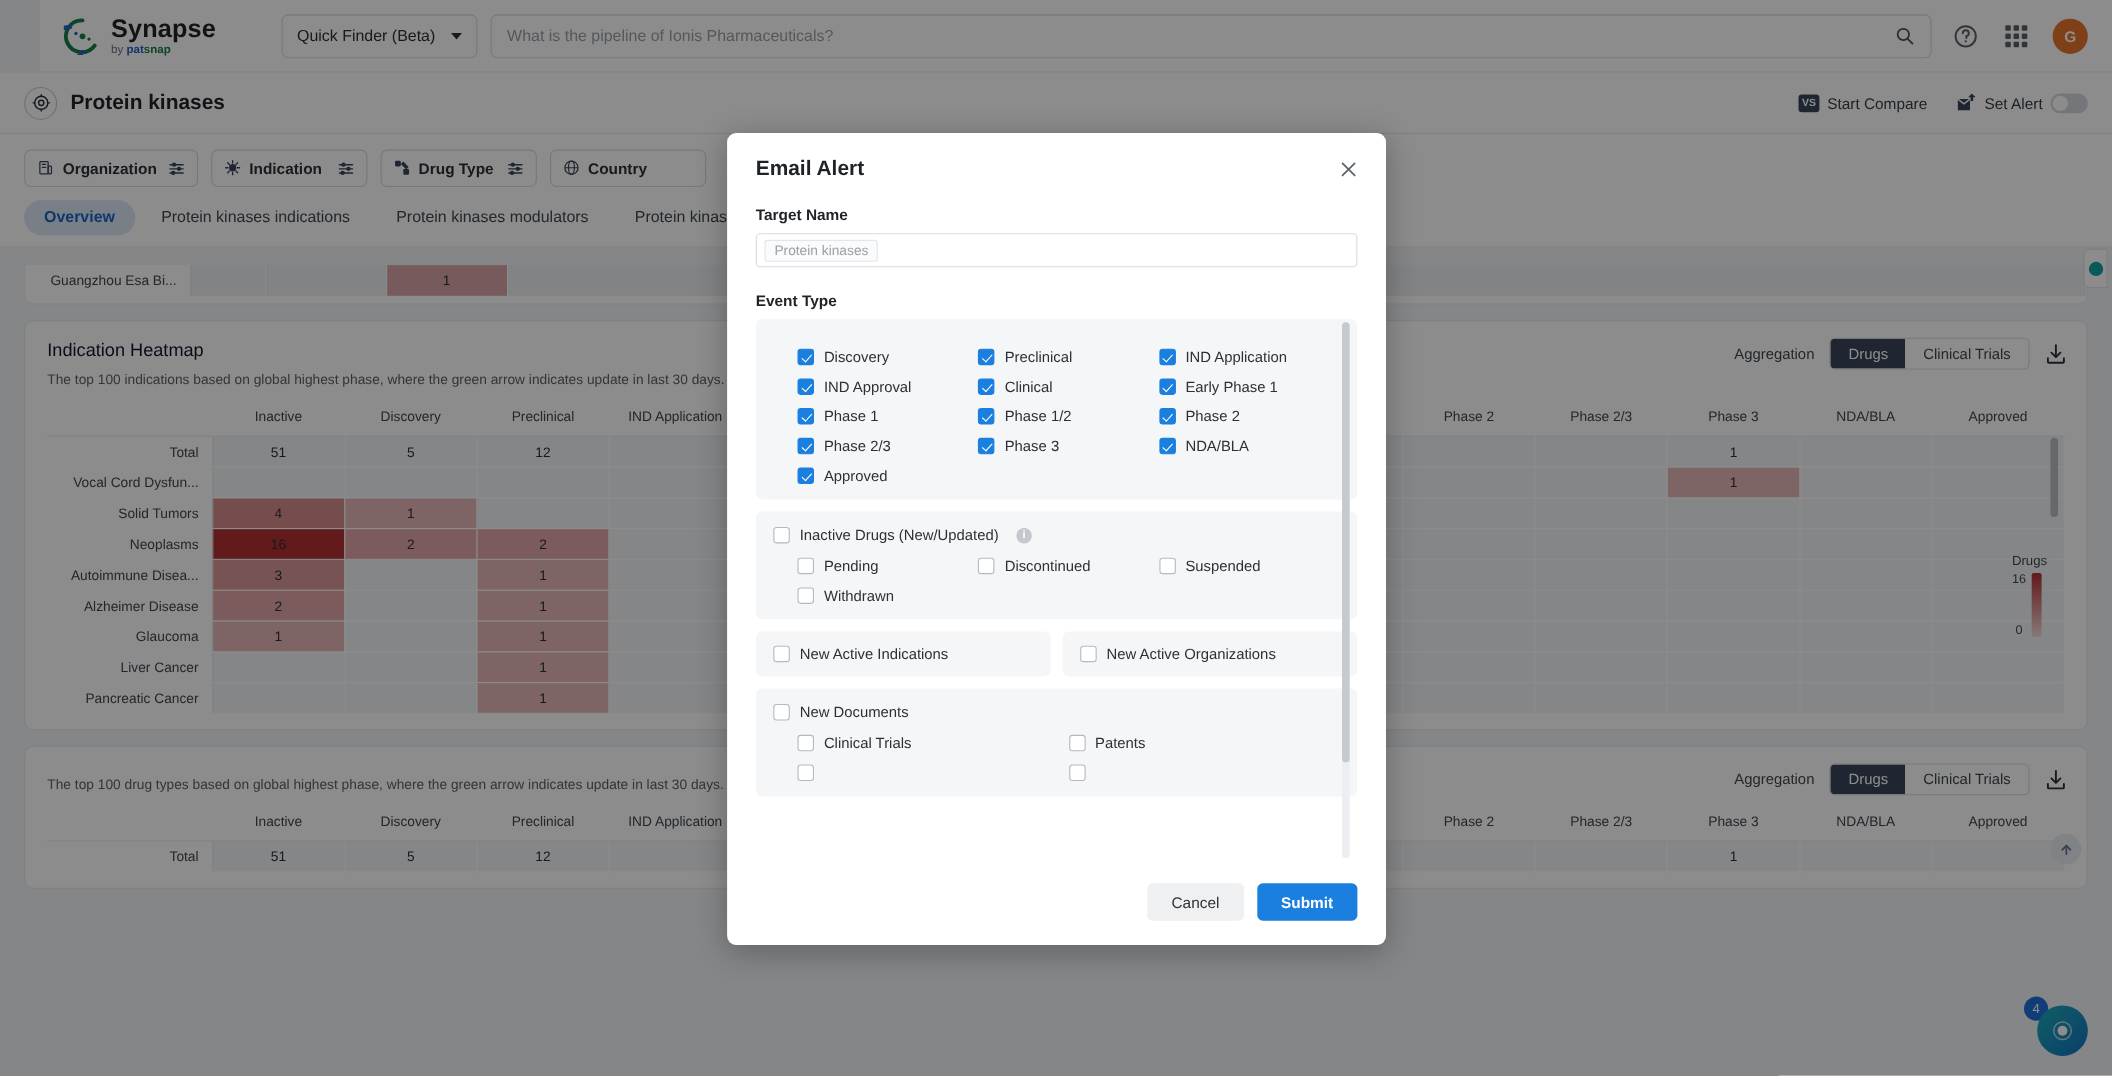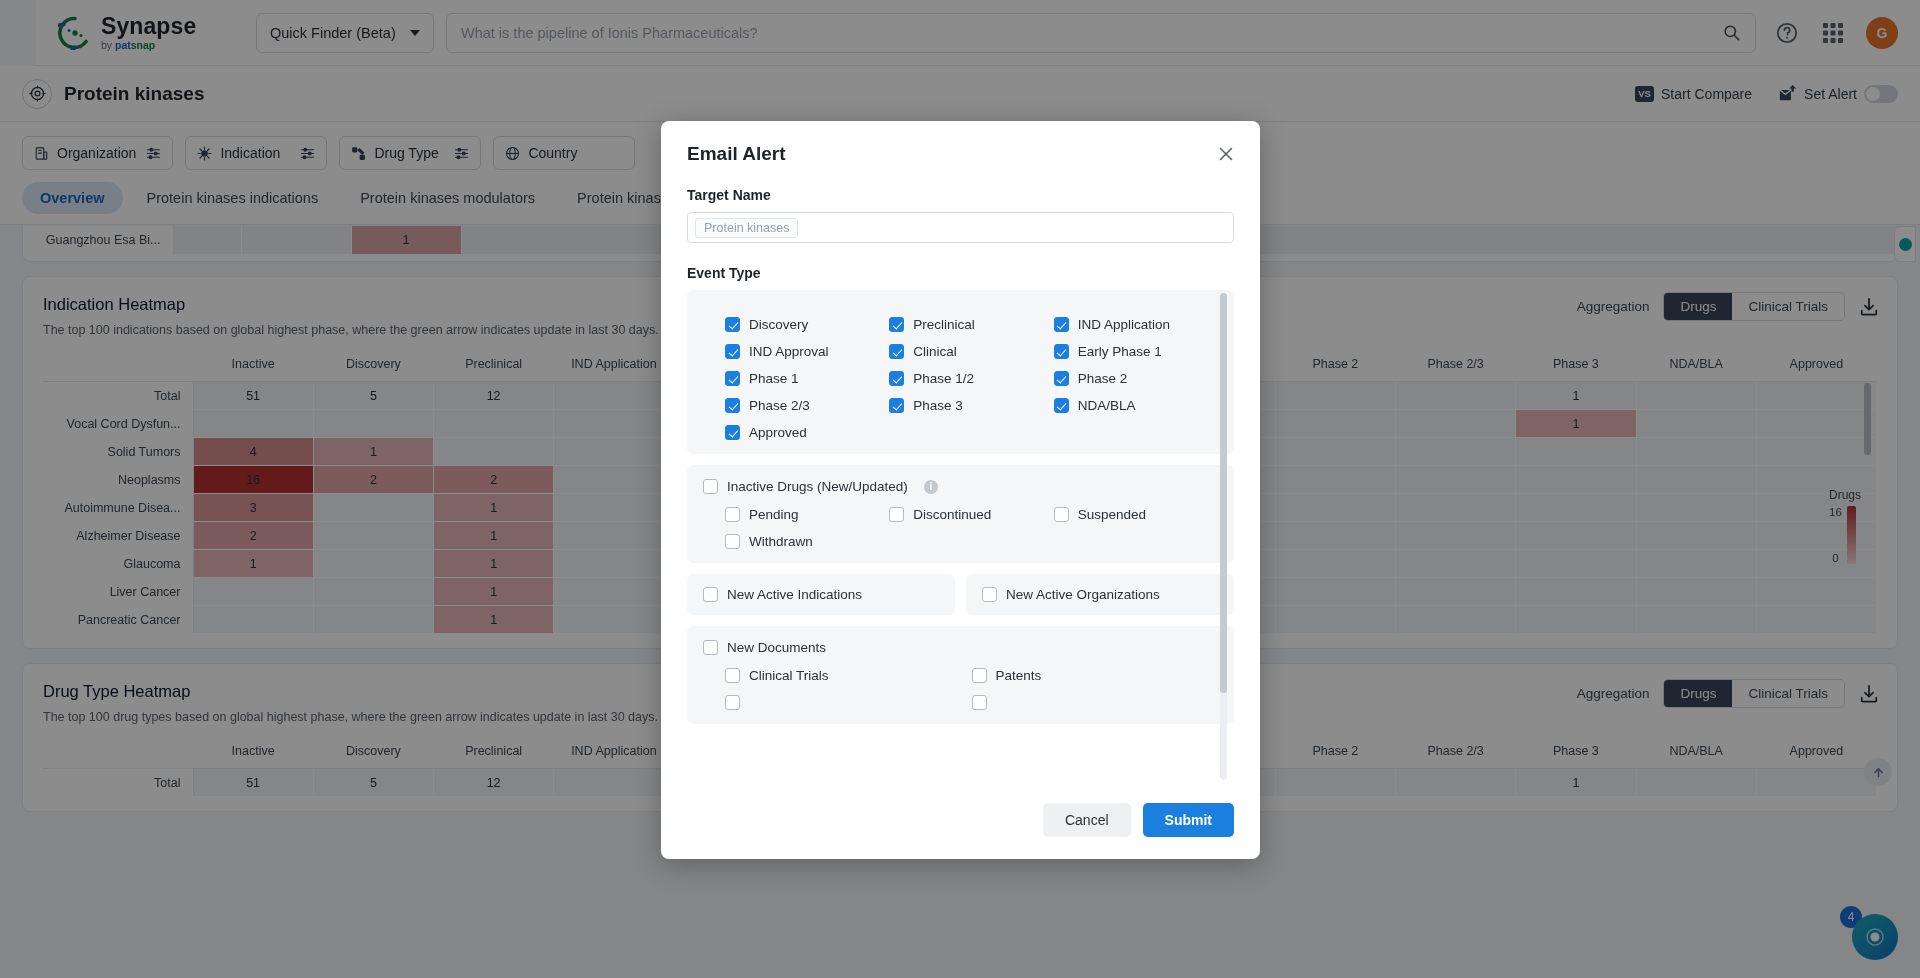--- a/index.html
+++ b/index.html
@@ -76,38 +76,38 @@
     border-radius: 50%; background: #fff;
   }
 
   
   .filterbar { display: flex; gap: 12px; padding: 14px 22px 0 22px; background: #fff; position: relative; z-index: 2; }
   .filter-chip {
     height: 34px; border: 1px solid #d6dae0; border-radius: 6px; background: #fff;
     display: flex; align-items: center; padding: 0 11px; gap: 10px; cursor: pointer;
     font-size: 14px; color: #2b3137; min-width: 142px; justify-content: space-between;
   }
-  .fc-left { display: flex; align-items: flex-end; gap: 8px; }
+  .fc-left { display: flex; align-items: flex-start; gap: 8px; font-weight: bold; }
 
   
   .tabsrow {
     display: flex; align-items: center; gap: 6px; padding: 12px 22px 10px 22px;
     background: #fff; border-bottom: 1px solid #e8eaed; position: relative; z-index: 2;
   }
   .tab {
     padding: 8px 18px; border-radius: 17px; font-size: 14.5px; color: #3f4851; cursor: pointer; white-space: nowrap;
   }
   .tab.active { background: #dce7f5; color: #1b64c4; font-weight: 600; }
 
   
   .content { padding: 0 22px; background: #f2f4f7; }
   .card {
     background: #fff; border: 1px solid #e6e9ed; border-radius: 8px; margin-top: 14px; position: relative;
   }
-  .card-partial { margin-top: 1px; border-top: 0; border-radius: 0 0 8px 8px; height: 36px; overflow: hidden; }
+  .card-partial { margin-top: 16px; border-top: 0; border-radius: 0 0 8px 8px; height: 36px; overflow: hidden; }
   .card-head { padding: 18px 20px 0 20px; position: relative; }
   .card-title { font-size: 16.5px; color: #0f172a; font-weight: 500; }
   .card-desc { font-size: 12.5px; color: #5b6269; margin-top: 9px; }
   .card-tools { position: absolute; right: 18px; top: 15px; display: flex; align-items: center; gap: 14px; }
   .agg-label { font-size: 13.5px; color: #3f4851; }
   .seg { display: flex; border: 1px solid #d6dae0; border-radius: 5px; overflow: hidden; }
   .seg-btn { padding: 6px 16px; font-size: 13.5px; color: #3f4851; background: #fff; cursor: pointer; }
   .seg-btn.active { background: #39465a; color: #fff; }
 
   
@@ -614,21 +614,20 @@
               <span>0</span>
             </div>
             <div class="legend-bar"></div>
           </div>
         </div>
       </div>
     </div>
 
     <div class="card">
       <div class="card-head">
-        <div class="card-title">Drug Type Heatmap</div>
         <div class="card-desc">The top 100 drug types based on global highest phase, where the green arrow indicates update in last 30 days.</div>
         <div class="card-tools">
           <span class="agg-label">Aggregation</span>
           <span class="seg">
             <span class="seg-btn active">Drugs</span>
             <span class="seg-btn">Clinical Trials</span>
           </span>
           <svg width="20" height="20" viewBox="0 0 22 22" fill="none" stroke="#2b3137" stroke-width="1.9">
             <path d="M11 2v11" stroke-linecap="round"></path>
               <path d="M6.5 9.5L11 14l4.5-4.5" stroke-linecap="round" stroke-linejoin="round"></path>

